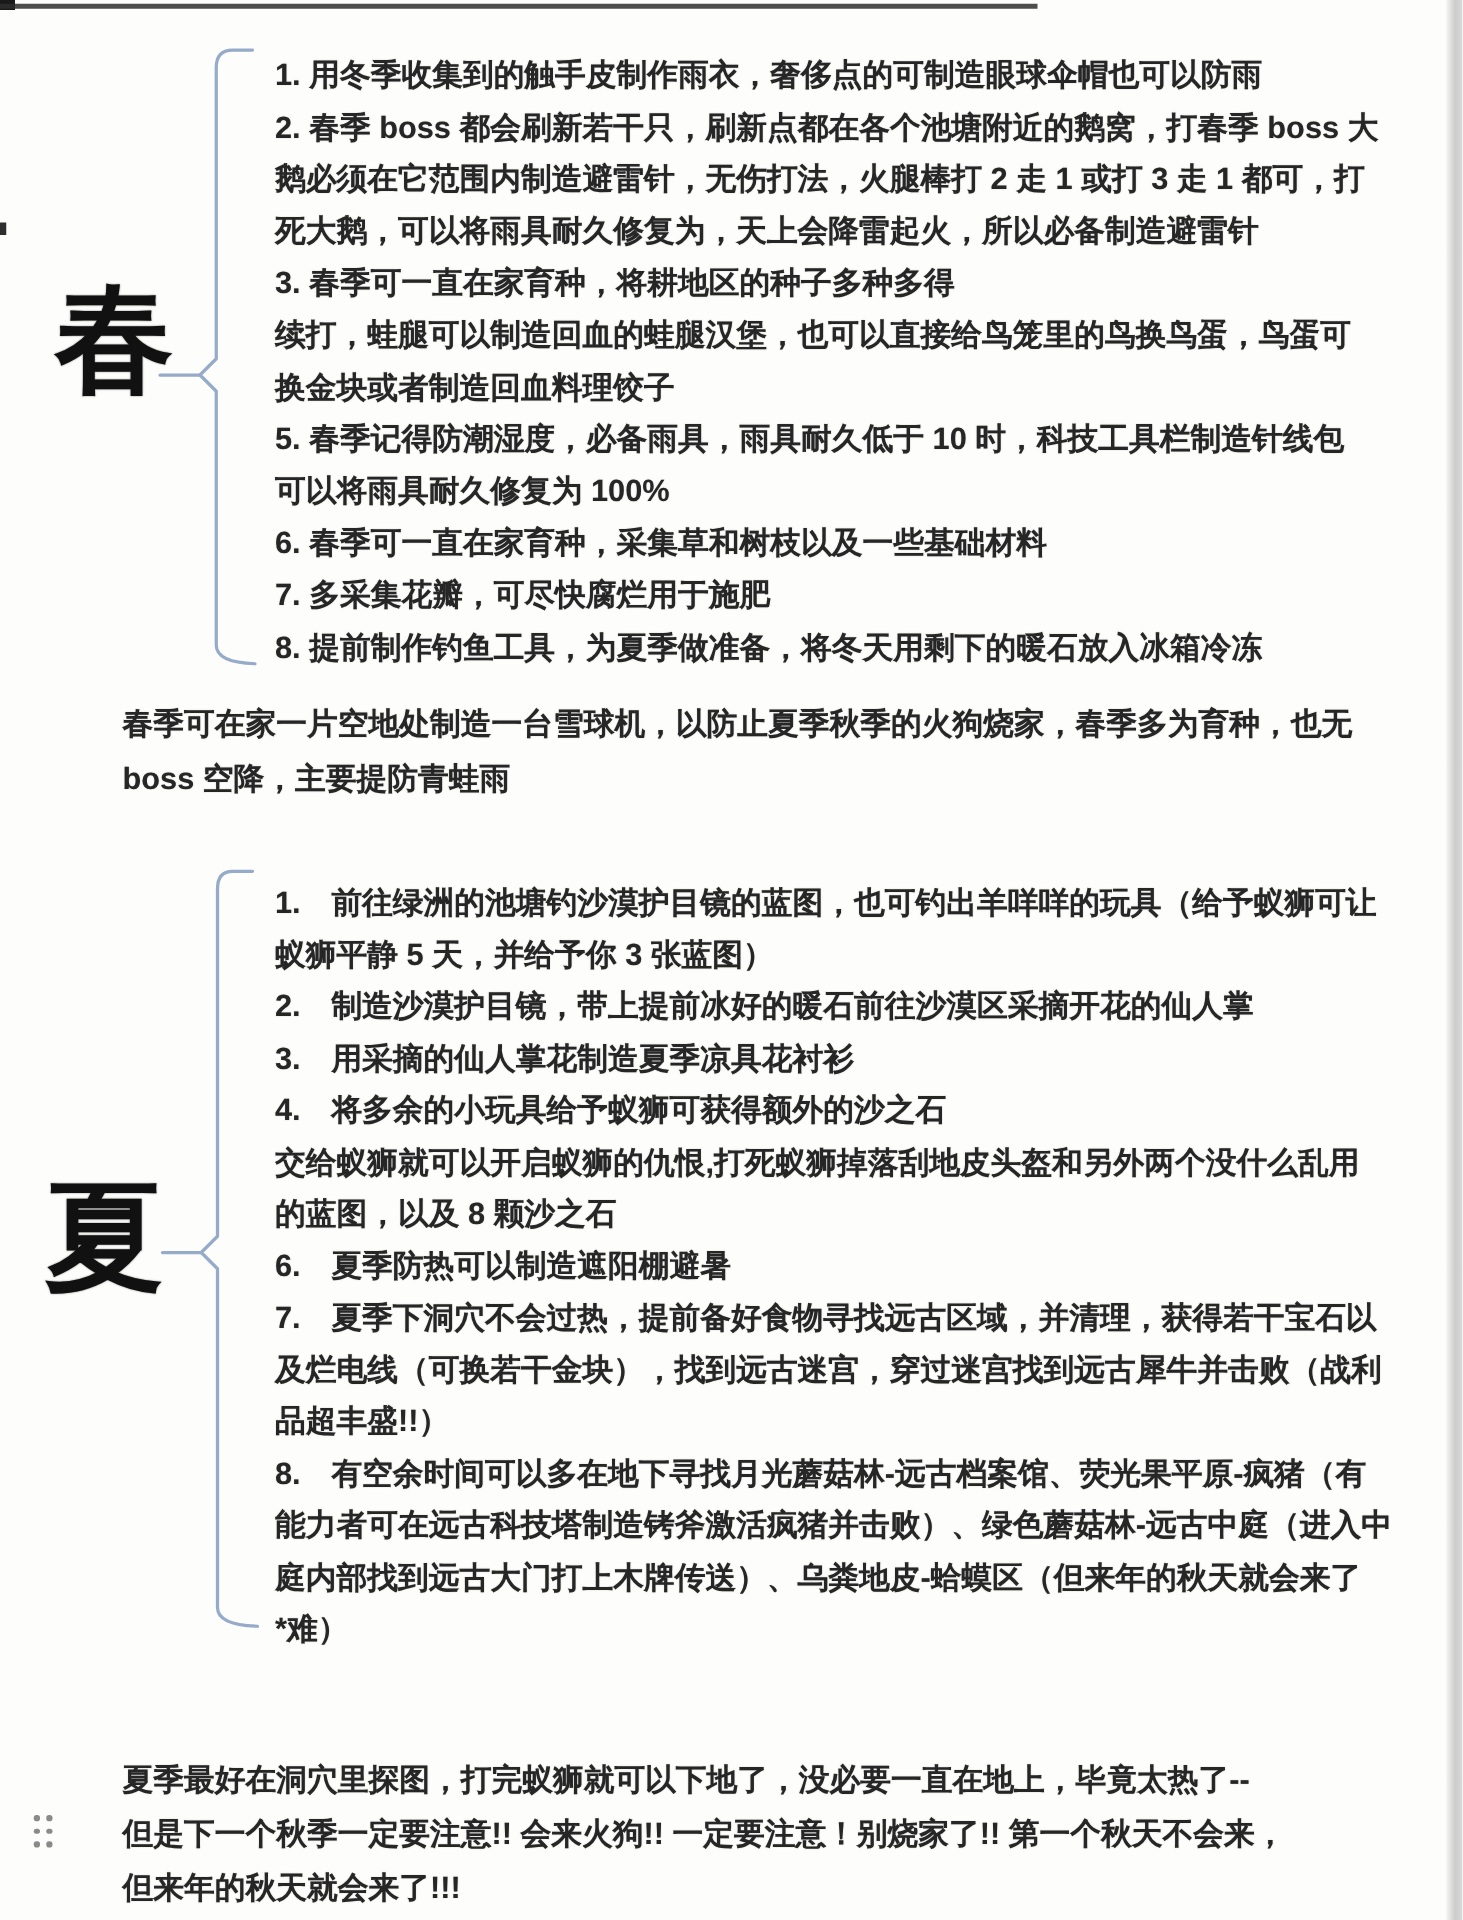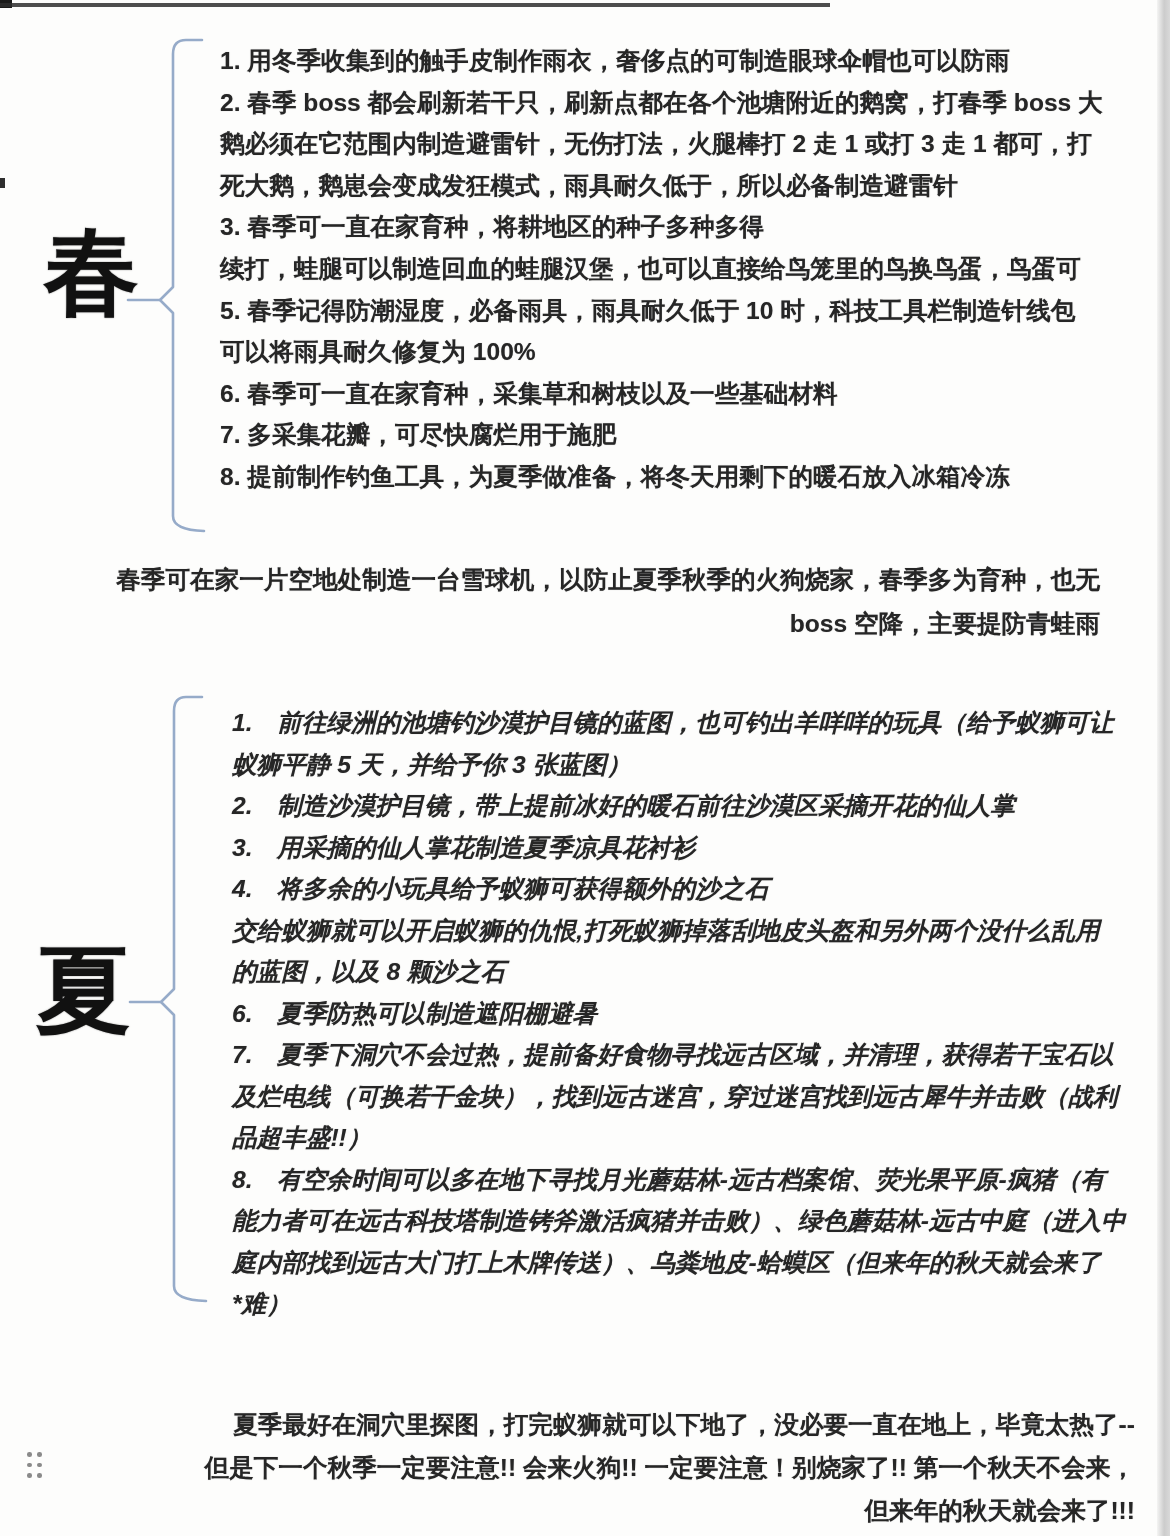--- a/index.html
+++ b/index.html
@@ -10,22 +10,22 @@
   body{
     width:1170px;height:1536px;position:relative;overflow:hidden;
     background:#fdfdfc;
     font-family:"Liberation Sans","DejaVu Sans",sans-serif;
     color:var(--ink);
   }
   .txt{font-size:24.6px;font-weight:600;text-shadow:0 0 1px rgba(45,45,45,.35);}
   .line{margin:4px;white-space:nowrap;}
   .list{position:absolute;}
   .spring-list{left:216px;top:38px;width:880px;line-height:37.6px;}
-  .summer-list{left:228px;top:700px;width:884px;line-height:37.5px;font-style:italic;}
-  .note{position:absolute;text-align:right;}
+  .summer-list{left:216px;top:700px;width:884px;line-height:37.5px;}
+  .note{position:absolute;}
   .note-spring{left:94px;top:556px;width:1010px;line-height:40px;}
   .note-summer{left:94px;top:1401px;width:1045px;line-height:39px;}
   .season-label{
     position:absolute;line-height:1;color:var(--label);
     font-family:"DejaVu Serif","Liberation Serif",serif;
     font-size:95px;font-weight:900;text-shadow:0 0 1.5px rgba(0,0,0,.55);
   }
   .spring-label{left:44px;top:224px;}
   .summer-label{left:36px;top:942px;}
   .brace{position:absolute;}
@@ -60,23 +60,24 @@
 
     <svg class="brace spring-brace" width="100" height="512" viewBox="0 0 100 512">
       <path d="M 84 10 L 68 10 Q 55 10 55 24 L 55 257 L 42 270 L 55 283 L 55 486 Q 55 500 86 501"></path>
       <path d="M 10 270 L 42 270"></path>
     </svg>
 
     <div class="list spring-list txt">
       <p class="line">1. 用冬季收集到的触手皮制作雨衣，奢侈点的可制造眼球伞帽也可以防雨</p>
       <p class="line">2. 春季 boss 都会刷新若干只，刷新点都在各个池塘附近的鹅窝，打春季 boss 大</p>
       <p class="line">鹅必须在它范围内制造避雷针，无伤打法，火腿棒打 2 走 1 或打 3 走 1 都可，打</p>
-      <p class="line">死大鹅，鹅崽会变成发狂模式，雨具耐久低于，所以必备制造避雷针</p>
+      <p class="line">死大鹅，可以将雨具耐久修复为，天上会降雷起火，所以必备制造避雷针</p>
       <p class="line">3. 春季可一直在家育种，将耕地区的种子多种多得</p>
       <p class="line">续打，蛙腿可以制造回血的蛙腿汉堡，也可以直接给鸟笼里的鸟换鸟蛋，鸟蛋可</p>
+      <p class="line">换金块或者制造回血料理饺子</p>
       <p class="line">5. 春季记得防潮湿度，必备雨具，雨具耐久低于 10 时，科技工具栏制造针线包</p>
       <p class="line">可以将雨具耐久修复为 100%</p>
       <p class="line">6. 春季可一直在家育种，采集草和树枝以及一些基础材料</p>
       <p class="line">7. 多采集花瓣，可尽快腐烂用于施肥</p>
       <p class="line">8. 提前制作钓鱼工具，为夏季做准备，将冬天用剩下的暖石放入冰箱冷冻</p>
     </div>
   </section>
 
   <div class="note note-spring txt">
     <p class="line">春季可在家一片空地处制造一台雪球机，以防止夏季秋季的火狗烧家，春季多为育种，也无</p>

